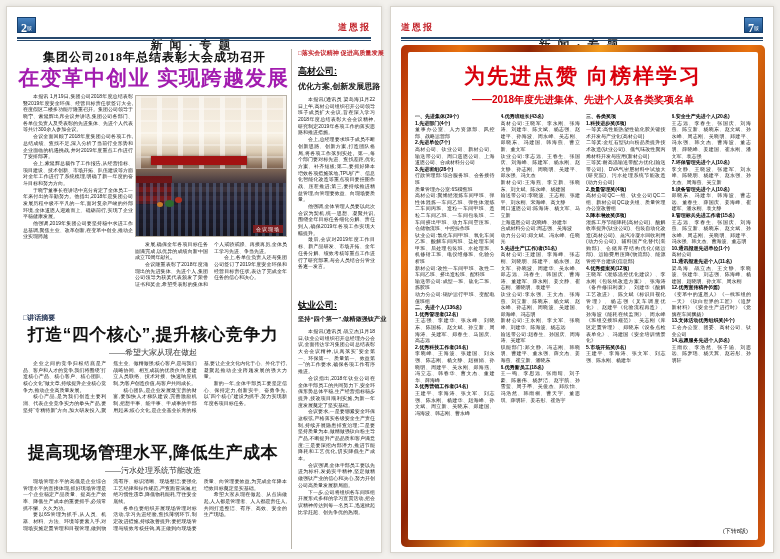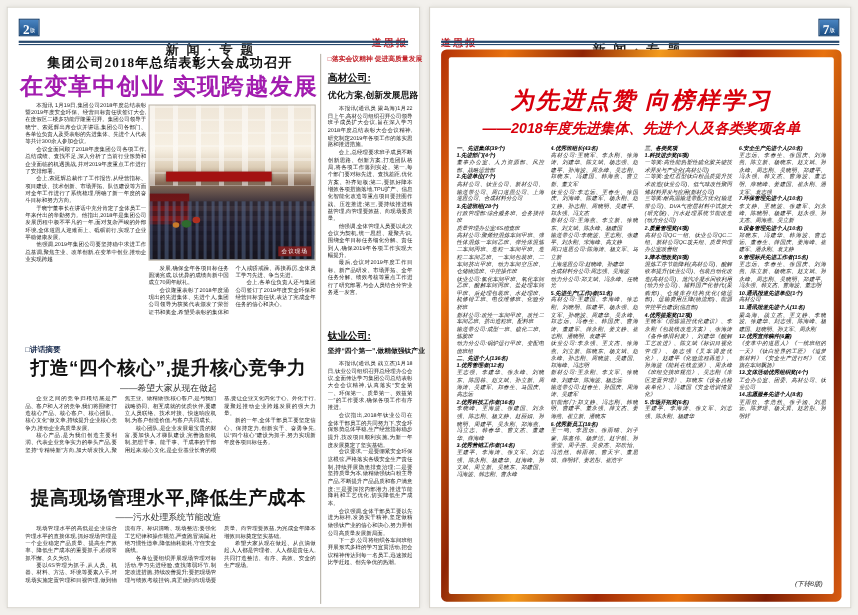--- a/index.html
+++ b/index.html
@@ -14,21 +14,21 @@
   .hdr { position:absolute; top:10px; left:10px; right:10px; height:20px; }
   .pagenum { position:absolute; top:0; width:19px; height:16px;
     background:linear-gradient(#4a85c2,#1c4f86); border:1px solid #16406e;
     color:#fff; text-align:center; }
   .pagenum .num { font-family:"Liberation Serif", serif; font-weight:bold;
     font-size:12px; line-height:14px; display:inline-block; }
   .pagenum .lbl { font-size:5px; display:inline-block; vertical-align:2px; }
   .hdr-center { position:absolute; left:0; right:0; top:20px; text-align:center;
     font-family:"Liberation Serif", serif; font-weight:bold; font-size:12px;
     letter-spacing:7px; color:#222; }
-  .papername { position:absolute; top:16px; font-weight:bold; font-size:9px;
+  .papername { position:absolute; top:4px; font-weight:bold; font-size:9px;
     color:#c3242b; letter-spacing:2px; }
   .hdr-rule { position:absolute; left:10px; right:10px; top:30px; height:4px;
     border-top:2px solid #27496d; border-bottom:1px solid #27496d; }
 
   
   .kicker { position:absolute; top:42px; left:16px; width:263px; text-align:center;
     font-family:"Liberation Serif", serif; font-weight:600; font-size:12px;
     letter-spacing:1px; color:#111; }
   .mainhead { position:absolute; top:57px; left:10px; width:272px; text-align:right;
     font-size:21px; font-weight:900; letter-spacing:1px; color:#a21caf; }
@@ -81,24 +81,24 @@
   .sb-body { overflow:hidden; margin-top:4px; }
   #sb-body1 { height:196px; }
   #sb-body2 { height:212px; }
 
   
   .award-frame { position:absolute; top:38px; left:10px; width:364px; height:502px;
     border-radius:5px; padding:7px;
     background:linear-gradient(105deg,#b33107 0%,#e8720f 12%,#8f2405 26%,
       #f39a1c 40%,#a12a06 55%,#e8720f 70%,#7e1d04 86%,#d95c10 100%); }
   .award-inner { position:relative; width:100%; height:100%; background:#fff;
-    border-radius:2px; padding:22px 7px 14px 7px; overflow:hidden;font-style:italic; }
+    border-radius:2px; padding:7px 7px 14px 7px; overflow:hidden; }
   .award-title { text-align:center; font-size:21px; font-weight:900;
     color:#d8000c; letter-spacing:2px; margin-top:3px; }
-  .award-sub { text-align:center; font-size:13px; font-weight:bold;
+  .award-sub { text-align:center; font-size:10px; font-weight:bold;
     color:#d8000c; margin-top:3px; }
   .award-cols { display:flex; gap:6px; margin-top:6px; height:432px; }
   .award-col { flex:1 1 0; overflow:hidden; }
   .ln { font-size:5px; line-height:1.32; text-align:justify; color:#222; }
   .bn { font-weight:bold; color:#000; }
   .award-footer { position:absolute; right:10px; bottom:4px; font-size:6px; color:#222; }
 </style>
 </head>
 <body>
 

